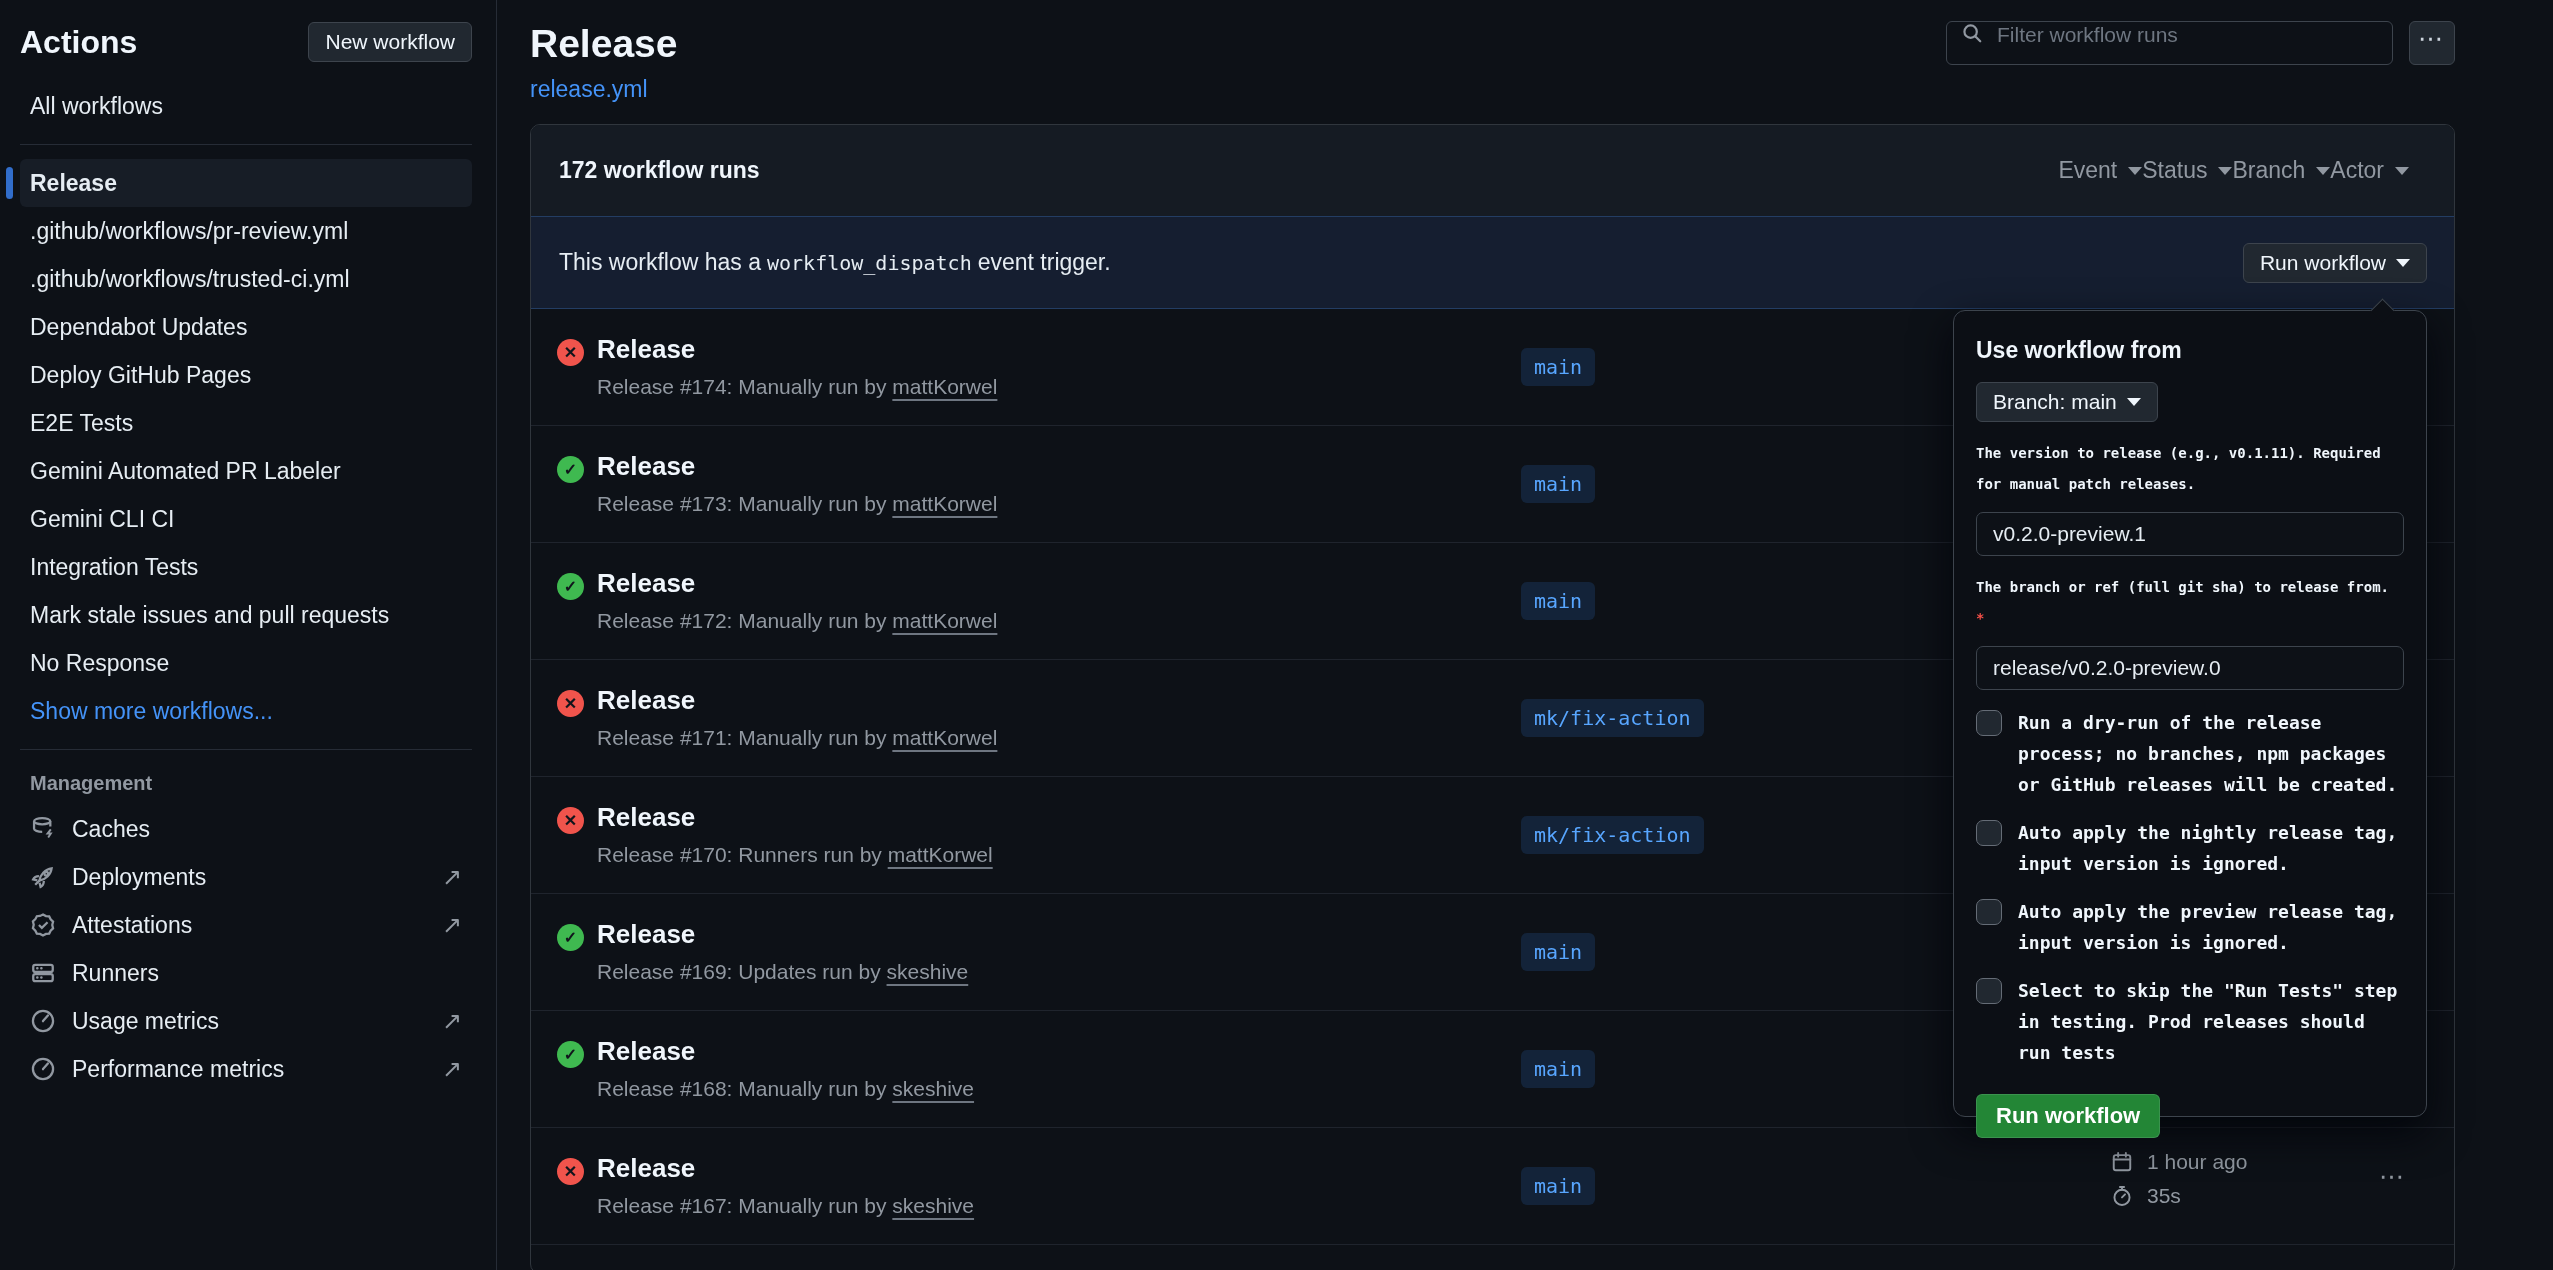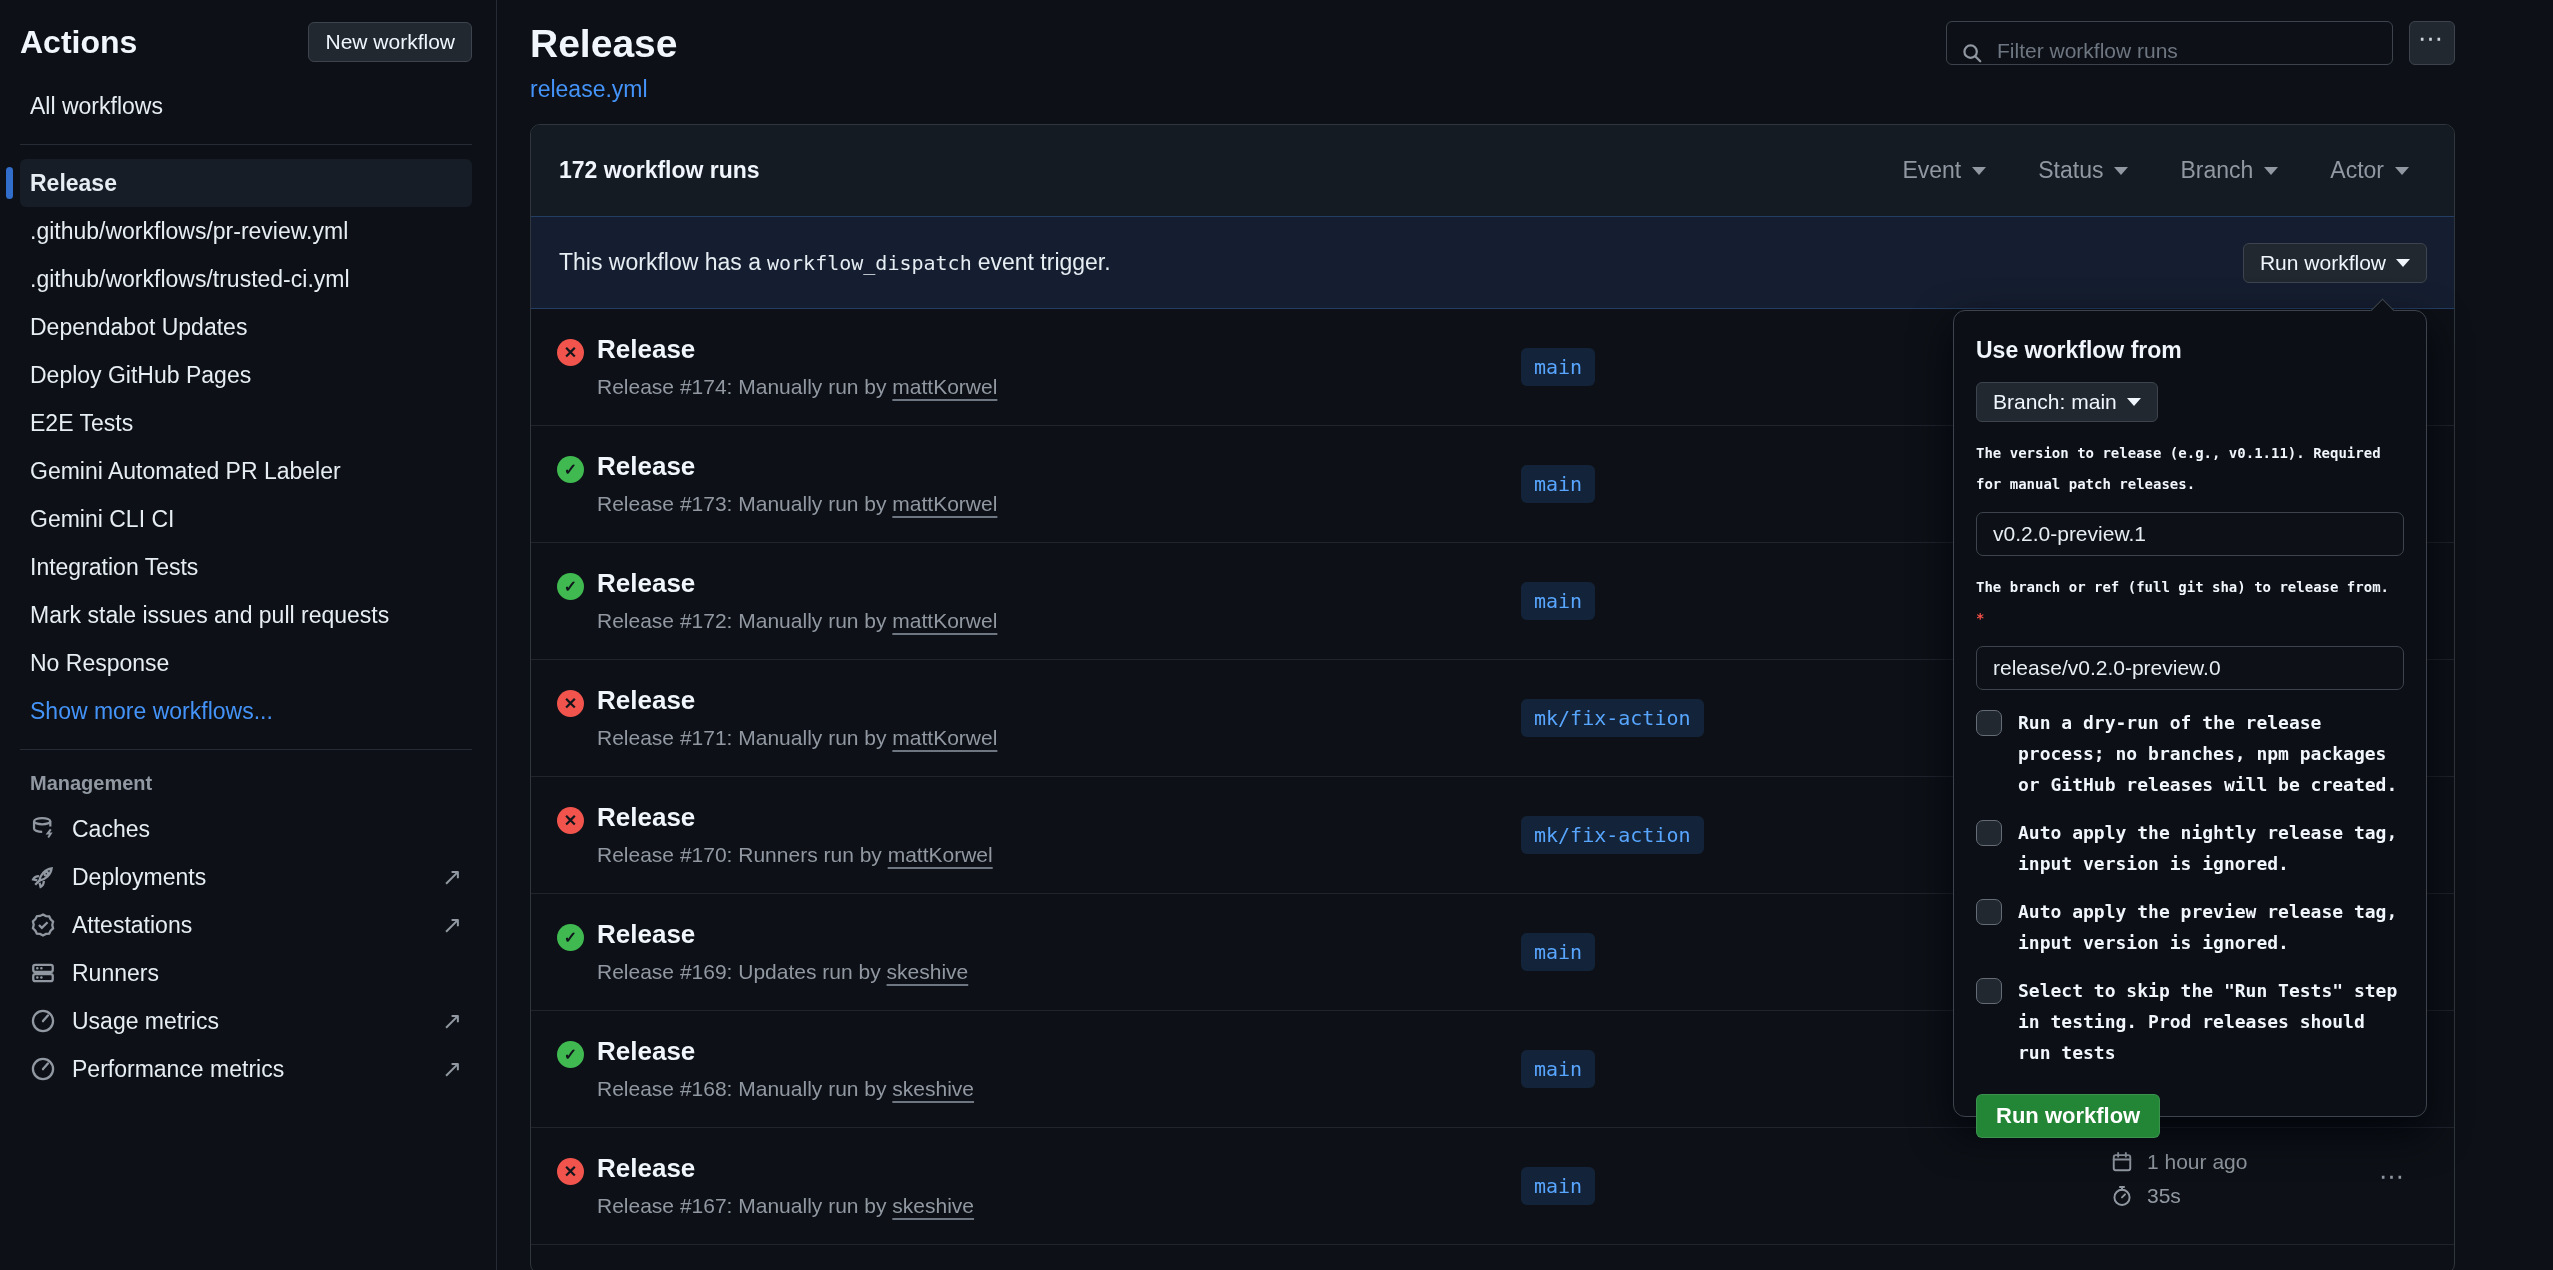--- a/index.html
+++ b/index.html
@@ -28,36 +28,36 @@
     font-size:23px;cursor:pointer}
   .mgmt-item .oicon{flex:none;color:#9198a1}
   .ext-arrow{margin-left:auto;color:#9198a1;font-size:24px;line-height:1}
 
   
   .main{position:absolute;left:497px;top:0;right:0;bottom:0;padding:16px 0 0 33px;box-sizing:border-box}
   .main-header{display:flex;justify-content:space-between;align-items:flex-start;padding-right:98px}
   .page-title{margin:6px 0 0;font-size:39px;font-weight:600;color:#f0f6fc}
   .file-link{display:inline-block;margin-top:10px;font-size:23px;color:#4493f8;cursor:pointer}
   .header-actions{display:flex;gap:16px;margin-top:5px}
-  .filter{width:447px;height:44px;box-sizing:border-box;display:flex;align-items:flex-end;gap:12px;
+  .filter{width:447px;height:44px;box-sizing:border-box;display:flex;align-items:flex-start;gap:12px;
     padding:0 14px;border:1px solid #3d444d;border-radius:6px;background:#0d1117}
   .filter input{flex:1;background:transparent;border:0;outline:none;color:#e6edf3;font-size:21px;
     font-family:inherit}
   .filter input::placeholder{color:#6e7681}
   .icon-btn{width:46px;height:44px;background:#212830;border:1px solid #3d444d;border-radius:6px;
     color:#cdd5de;display:flex;align-items:center;justify-content:center;font-size:25px;letter-spacing:3px;
     cursor:pointer;padding-bottom:10px;box-sizing:border-box}
 
   
   .runs-card{position:absolute;left:33px;top:124px;width:1925px;height:1150px;box-sizing:border-box;
     border:1px solid #30363d;border-radius:10px;overflow:hidden;background:#0d1117}
   .card-header{height:91px;background:#151b23;display:flex;align-items:center;justify-content:space-between;
     padding:0 45px 0 28px}
   .count{font-size:23px;font-weight:700;color:#f0f6fc}
-  .filters{display:flex;gap:52px}
+  .filters{display:flex;}
   .filter-link{display:flex;align-items:center;gap:11px;color:#9198a1;font-size:23px;cursor:pointer}
   .caret{width:0;height:0;border-left:7px solid transparent;border-right:7px solid transparent;
     border-top:8px solid currentColor;display:inline-block}
   .banner{height:91px;background:#151e30;border-top:1px solid #233d63;border-bottom:1px solid #233d63;
     display:flex;align-items:center;justify-content:space-between;padding:0 27px 0 28px;box-sizing:content-box}
   .banner-text{font-size:23px;color:#e6edf3}
   .banner-text .code{font-family:"DejaVu Sans Mono",monospace;font-size:20px;padding:0 6px}
 
   .run-row{position:relative;height:117px;border-bottom:1px solid #1f242d;box-sizing:border-box;cursor:pointer}
   .row-status{position:absolute;left:26px;top:30px;width:27px;height:27px;border-radius:50%;

